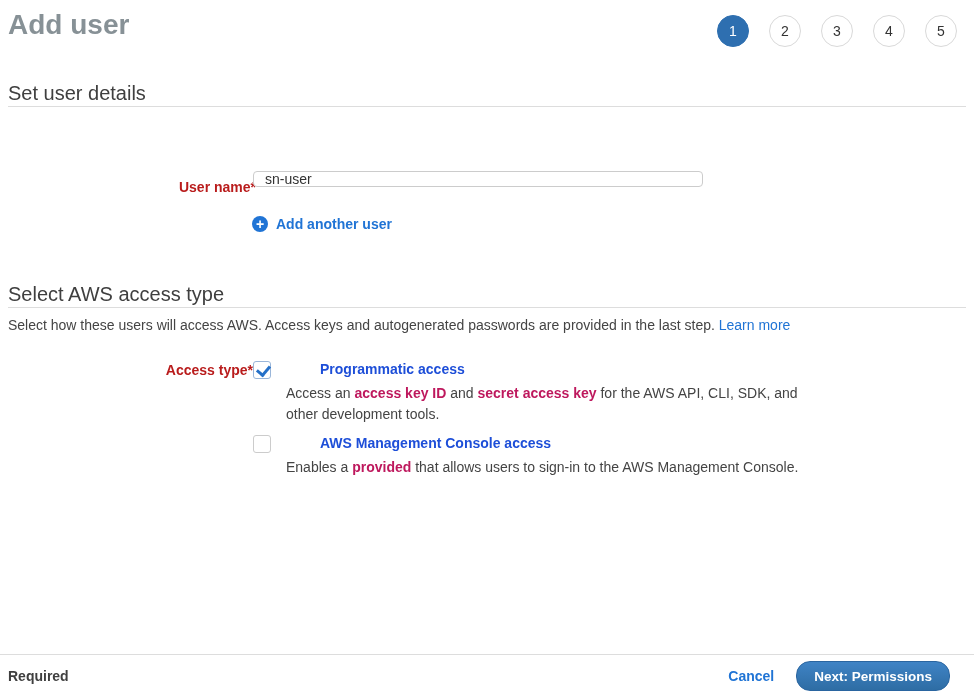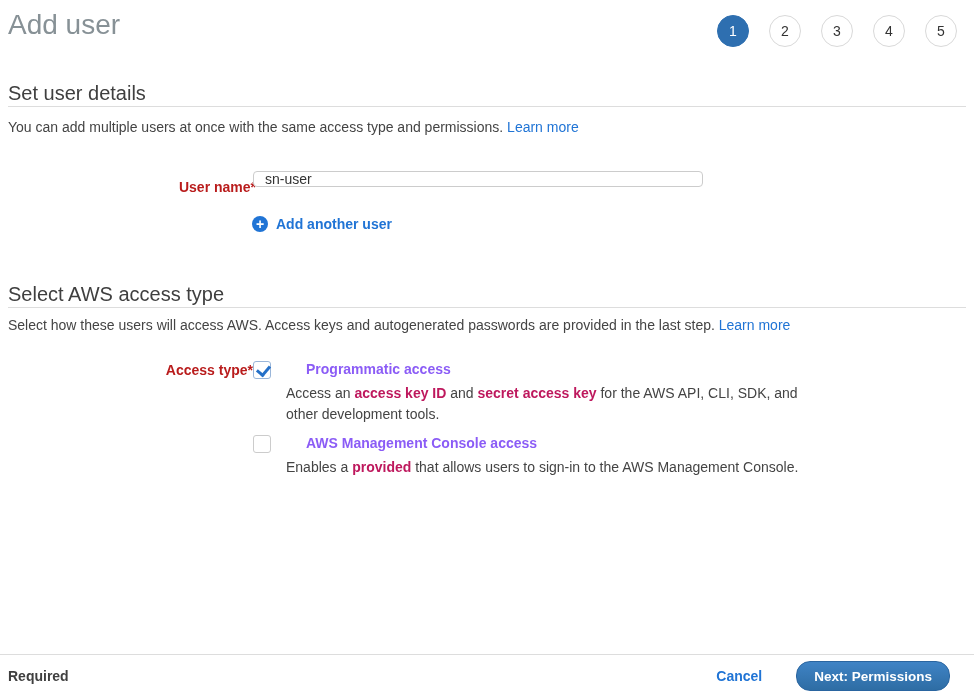--- a/index.html
+++ b/index.html
@@ -3,21 +3,21 @@
 <meta charset="utf-8">
 <style>
   * { margin:0; padding:0; box-sizing:border-box; }
   html,body { background:#fff; }
   #app {
     position:relative; width:974px; height:697px; background:#ffffff;
     font-family:"Liberation Sans", sans-serif; color:#444; overflow:hidden;
   }
 
   
-  .page-title { position:absolute; left:8px; top:10px; font-size:28px; line-height:30px; color:#879196; font-weight:400;text-align:center; }
+  .page-title { position:absolute; left:8px; top:10px; font-size:28px; line-height:30px; color:#879196; font-weight:700;text-align:center; }
   .steps { position:absolute; top:15px; right:17px; display:flex; gap:20px; }
   .step {
     width:32px; height:32px; border-radius:50%; border:1px solid #d9d9d9; background:#fff;
     display:flex; align-items:center; justify-content:center; font-size:14px; color:#333;
   }
   .step.active { background:#2e6fb0; border-color:#2e6fb0; color:#fff; }
 
   
   .section-heading { position:absolute; left:8px; font-size:20px; line-height:24px; color:#3f3f3f; font-weight:400; }
   #s1-heading { top:81px; }
@@ -55,28 +55,28 @@
   #option-1 { top:434px; }
   .checkbox {
     position:absolute; left:0; top:1px; width:18px; height:18px; background:#fff;
     border:1px solid #ccc; border-radius:3px; cursor:pointer;
   }
   .checkbox.checked { border-color:#9ab6d9; }
   .checkbox.checked::after {
     content:""; position:absolute; left:5px; top:1px; width:6px; height:10px;
     border-right:3px solid #2470c8; border-bottom:3px solid #2470c8; transform:rotate(40deg);
   }
-  .option-title { margin-left:33px; font-weight:bold; font-size:14px; line-height:18px; color:#8b5cf6; cursor:pointer;padding-left:20px; }
+  .option-title { margin-left:47px; font-weight:bold; font-size:14px; line-height:18px; color:#1d4ed8; cursor:pointer;padding-left:20px; }
   .option-desc { margin-left:33px; margin-top:5px; font-size:14px; line-height:21px; color:#444; width:524px; }
   .option-desc b { color:#be185d; }
 
   
   #footer-rule { position:absolute; left:0; right:0; top:654px; border-top:1px solid #ddd; }
   #required { position:absolute; left:8px; top:668px; font-weight:bold; font-size:14px; color:#3f3f3f; }
-  #footer-actions { position:absolute; right:24px; top:661px; display:flex; align-items:center; gap:34px; }
+  #footer-actions { position:absolute; right:24px; top:661px; display:flex; align-items:center; gap:22px; }
   #cancel { font-weight:bold; font-size:14px; }
   #next-btn {
     height:30px; padding:0 17px; font-weight:bold; font-size:13.5px; color:#fff;
     background:linear-gradient(#3f83c5, #2e6da4); border:1px solid #2a65a0; border-radius:14px;
     font-family:"Liberation Sans", sans-serif; cursor:pointer;
   }
 </style>
 </head>
 <body>
 
@@ -87,21 +87,20 @@
   <div class="steps">
     <div class="step active">1</div>
     <div class="step">2</div>
     <div class="step">3</div>
     <div class="step">4</div>
     <div class="step">5</div>
   </div>
 
   <h2 class="section-heading" id="s1-heading">Set user details</h2>
   <div class="rule" id="s1-rule"></div>
-  <p class="desc" id="s1-desc"><span>You can add multiple users at once with the same access type and permissions.</span><span> </span><a class="link">Learn more</a></p>
 
   <label class="field-label" id="username-label">User name*</label>
   <input id="username-input" type="text" value="sn-user" style="">
 
   <div id="add-another">
     <span class="plus-icon">+</span>
     <span>Add another user</span>
   </div>
 
   <h2 class="section-heading" id="s2-heading">Select AWS access type</h2>

